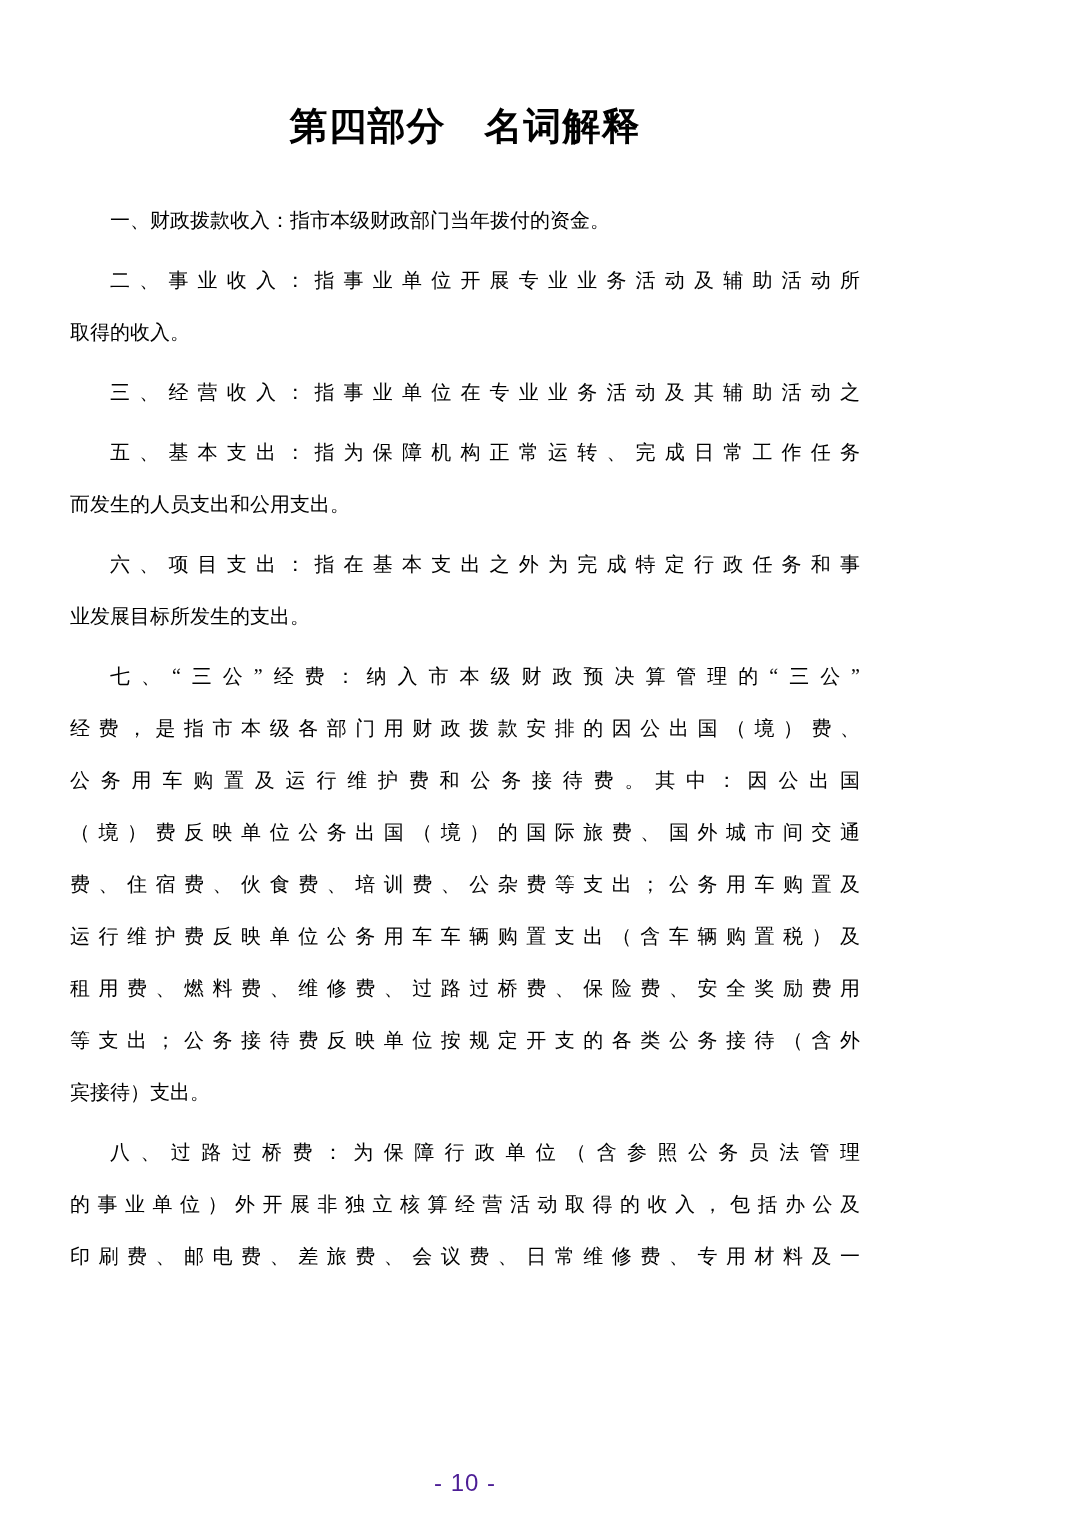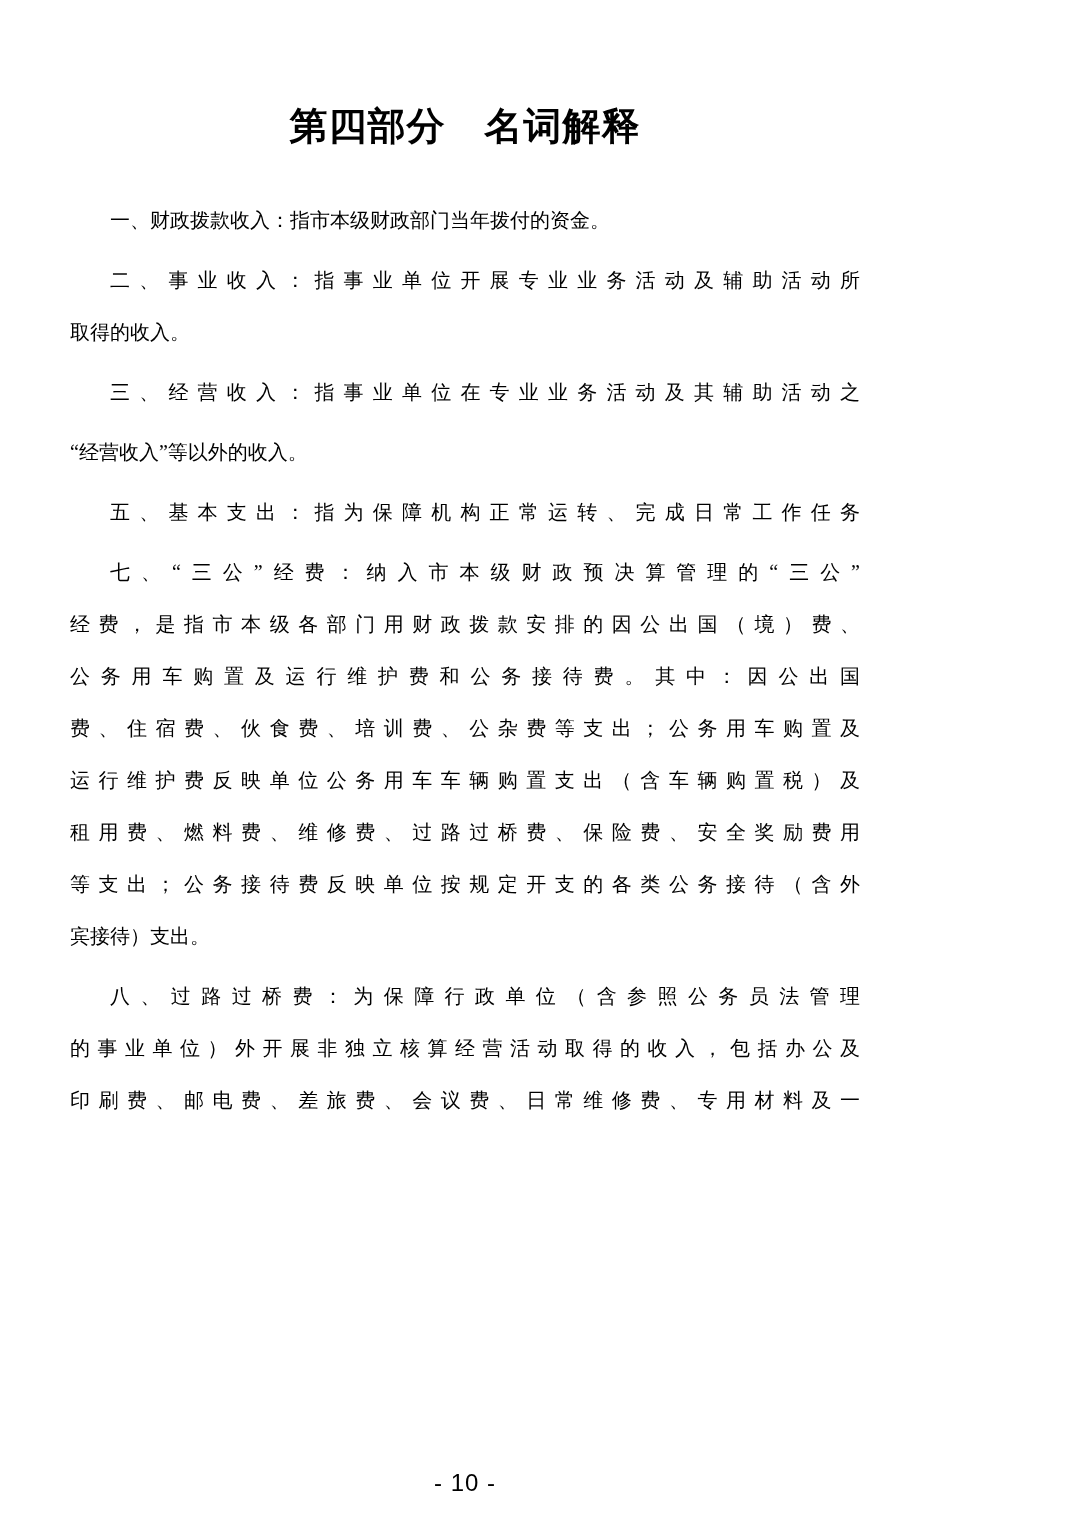--- a/index.html
+++ b/index.html
@@ -58,21 +58,21 @@
   .doc-footer {
     position: absolute;
     top: 1468px;
     left: 0;
     width: 100%;
     text-align: center;
     font-family: "Liberation Sans", sans-serif;
     font-size: 24px;
     line-height: 30px;
     letter-spacing: 1px;
-    color: #000000;
+    color: #4c1d95;
   }
 </style>
 </head>
 <body>
 
 <div class="page">
 
   <h1 class="doc-title">第四部分　名词解释</h1>
 
   <div class="doc-body">
@@ -84,32 +84,37 @@
     <p class="para">
       <span class="ln fl">二、事业收入：指事业单位开展专业业务活动及辅助活动所</span>
       <span class="ln ll">取得的收入。</span>
     </p>
 
     <p class="para">
       <span class="ln fl">三、经营收入：指事业单位在专业业务活动及其辅助活动之</span>
     </p>
 
     <p class="para">
-      <span class="ln ll">“经营收入”等以外的收入。</span>
     </p>
 
     <p class="para">
       <span class="ln fl">五、基本支出：指为保障机构正常运转、完成日常工作任务</span>
+      <span class="ln ll">而发生的人员支出和公用支出。</span>
     </p>
 
+    <p class="para">
+      <span class="ln fl">六、项目支出：指在基本支出之外为完成特定行政任务和事</span>
+      <span class="ln ll">业发展目标所发生的支出。</span>
+    </p>
 
     <p class="para">
       <span class="ln fl">七、“三公”经费：纳入市本级财政预决算管理的“三公”</span>
       <span class="ln">经费，是指市本级各部门用财政拨款安排的因公出国（境）费、</span>
       <span class="ln">公务用车购置及运行维护费和公务接待费。其中：因公出国</span>
+      <span class="ln">（境）费反映单位公务出国（境）的国际旅费、国外城市间交通</span>
       <span class="ln">费、住宿费、伙食费、培训费、公杂费等支出；公务用车购置及</span>
       <span class="ln">运行维护费反映单位公务用车车辆购置支出（含车辆购置税）及</span>
       <span class="ln">租用费、燃料费、维修费、过路过桥费、保险费、安全奖励费用</span>
       <span class="ln">等支出；公务接待费反映单位按规定开支的各类公务接待（含外</span>
       <span class="ln ll">宾接待）支出。</span>
     </p>
 
     <p class="para">
       <span class="ln fl">八、过路过桥费：为保障行政单位（含参照公务员法管理</span>
       <span class="ln">的事业单位）外开展非独立核算经营活动取得的收入，包括办公及</span>

